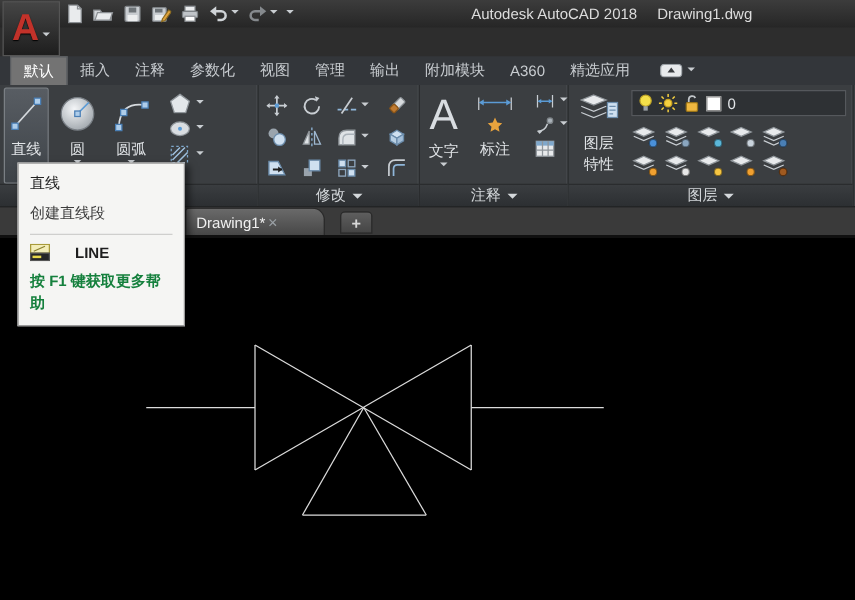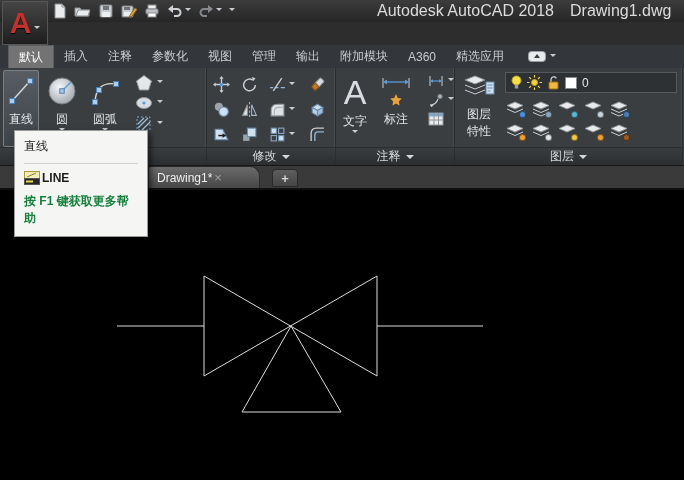--- a/index.html
+++ b/index.html
@@ -7,21 +7,21 @@
   body { font-family:"Liberation Sans", sans-serif; background:#000; }
   .window { position:relative; width:684px; height:480px; background:#2d2d2d; }
 
   
   .titlebar { position:absolute; left:0; top:0; width:684px; height:22px;
     background:linear-gradient(#3c3c3c,#262626); color:#d8d8d8; }
   .qat { position:absolute; left:52px; top:2px; display:flex; align-items:center; gap:7px; }
   .qbtn { display:flex; align-items:center; gap:2px; height:18px; cursor:default; }
   .qbtn svg { display:block; }
   .title { position:absolute; left:377px; top:0; height:22px; line-height:22px;
-    font-size:16px; color:#dcdcdc; white-space:nowrap; }
+    font-size:12px; color:#dcdcdc; white-space:nowrap; }
   .title .gap { display:inline-block; width:16px; }
 
   
   .logo { position:absolute; left:2px; top:1px; width:46px; height:44px; z-index:30;
     background:linear-gradient(#454545,#1e1e1e); border:1px solid #555;
     display:flex; align-items:center; justify-content:center; }
   .logo-a { color:#c2322a; font-size:30px; font-weight:bold;
     text-shadow:0 1px 1px #000; line-height:1; }
   .logo .dd { margin-left:3px; margin-top:12px; }
 
@@ -107,21 +107,21 @@
   .canvas { position:absolute; left:0; top:190px; width:684px; height:290px; background:#000; }
   .canvas svg { display:block; }
 
   
   .tooltip { position:absolute; left:14px; top:130px; width:134px; z-index:50;
     background:#f5f5f3; border:1px solid #9b9b9b; box-shadow:3px 3px 6px rgba(0,0,0,.55);
     padding:7px 9px 9px 9px; }
   .tt-title { color:#222; font-size:12px; }
   .tt-desc { color:#3c3c3c; font-size:12px; margin-top:7px; }
   .tooltip hr { border:none; border-top:1px solid #cfcfcd; margin:8px 0 7px 0; }
-  .tt-cmd { display:flex; align-items:center; gap:2px; }
+  .tt-cmd { display:flex; align-items:center; gap:20px; }
   .tt-cmd b { color:#1e1e1e; font-size:12px; }
   .tt-help { margin-top:8px; color:#15803d; font-size:12px; font-weight:bold; }
 </style>
 </head>
 <body>
 
 <div class="window">
 
   <header class="titlebar">
     <div class="qat">
@@ -513,20 +513,21 @@
         <line x1="204" y1="86" x2="377" y2="186" stroke="#dcdcdc" stroke-width="1"></line>
         <line x1="204" y1="186" x2="377" y2="86" stroke="#dcdcdc" stroke-width="1"></line>
         <line x1="291" y1="136" x2="242" y2="222" stroke="#dcdcdc" stroke-width="1"></line>
         <line x1="291" y1="136" x2="341" y2="222" stroke="#dcdcdc" stroke-width="1"></line>
         <line x1="242" y1="222" x2="341" y2="222" stroke="#dcdcdc" stroke-width="1"></line>
       </svg>
   </div>
 
   <div class="tooltip">
     <div class="tt-title">直线</div>
+    <div class="tt-desc">创建直线段</div>
     <hr>
     <div class="tt-cmd">
       <svg width="16" height="14" viewBox="0 0 16 14">
           <rect x="0.5" y="0.5" width="15" height="7" fill="#f3edb8" stroke="#a89a3a"></rect>
           <line x1="3" y1="6" x2="12" y2="2" stroke="#8a8030"></line>
           <rect x="0.5" y="7.5" width="15" height="6" fill="#262626" stroke="#555"></rect>
           <rect x="2" y="9.5" width="7" height="2" fill="#e8d84a"></rect>
         </svg>
       <b>LINE</b>
     </div>

